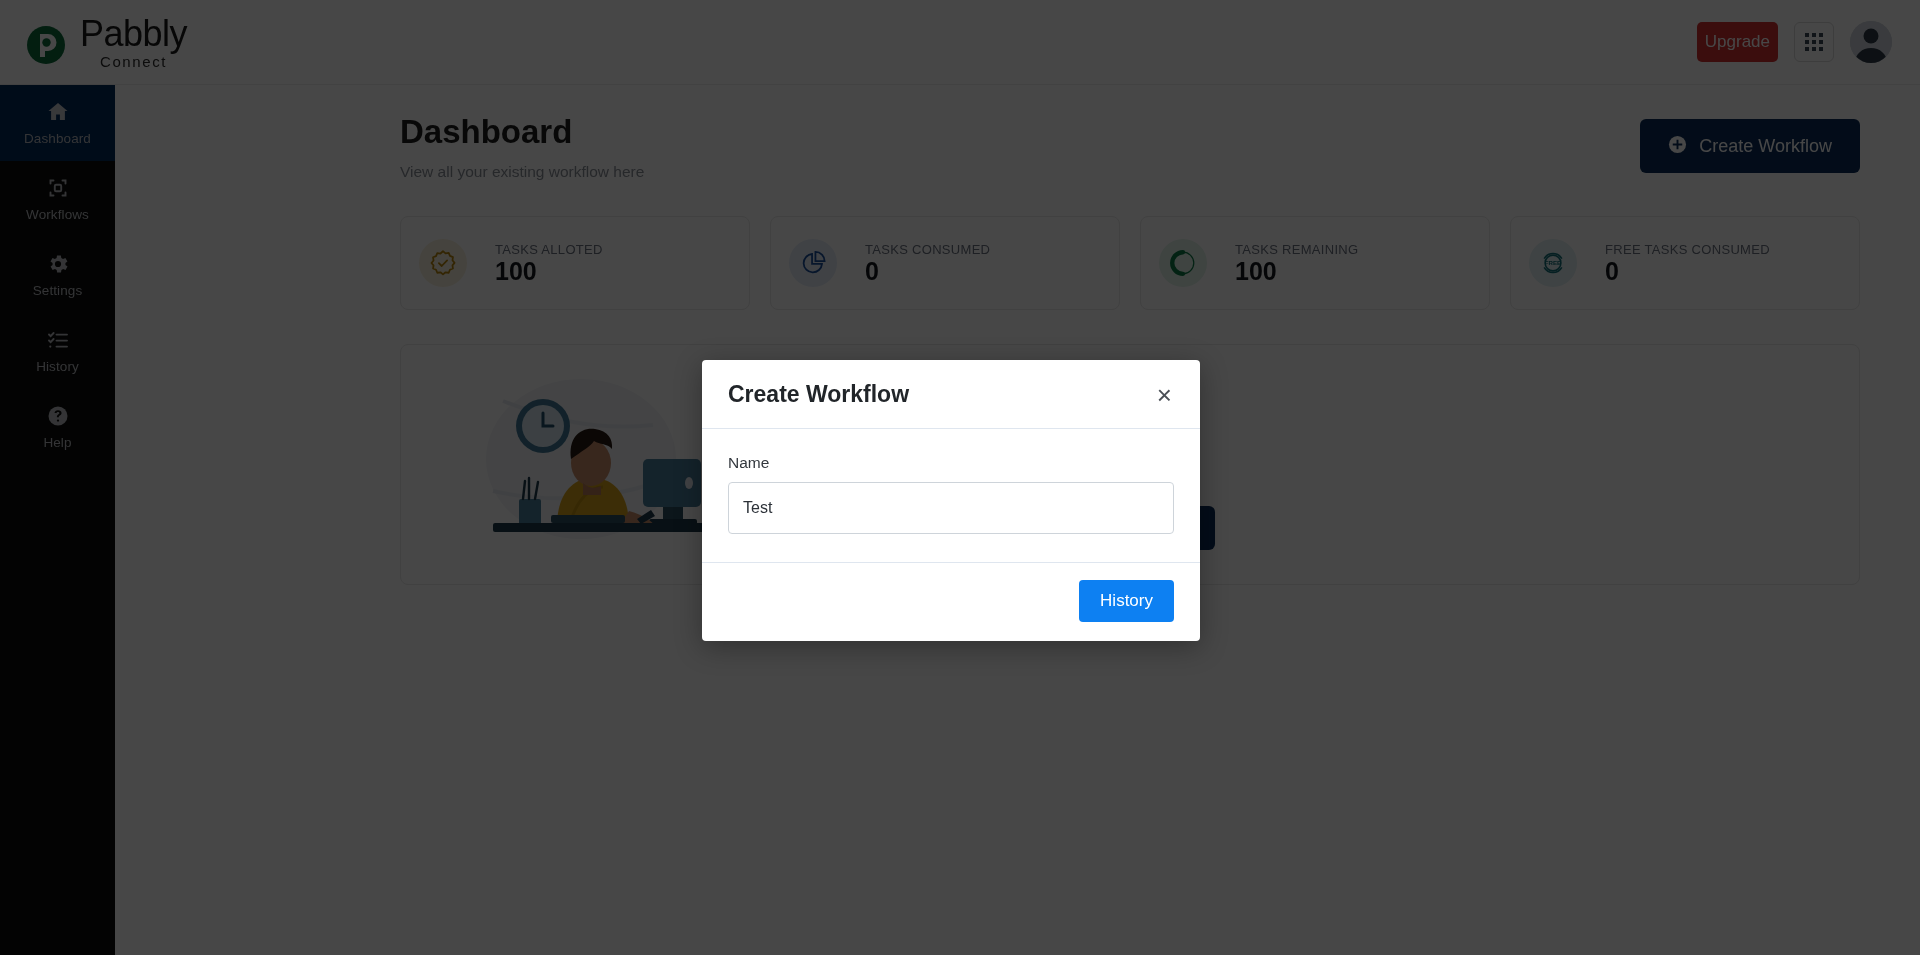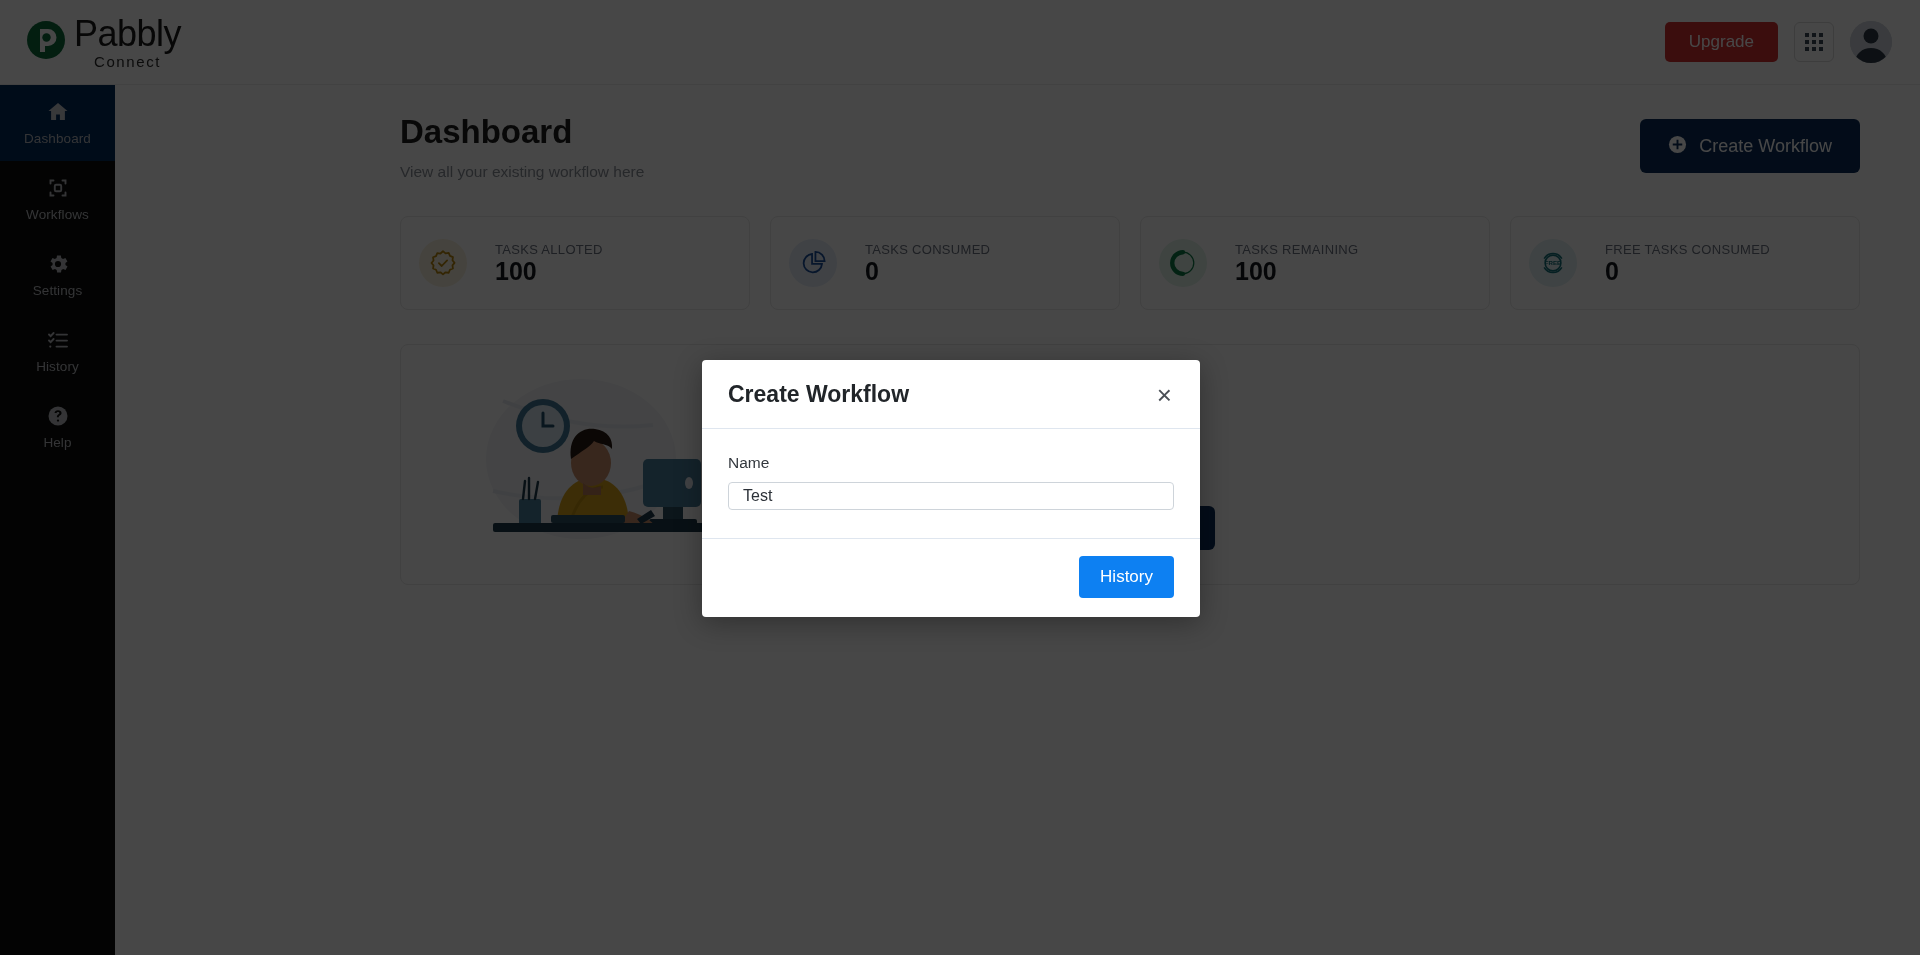--- a/index.html
+++ b/index.html
@@ -18,42 +18,42 @@
 
   
   .topbar {
     position: absolute; top: 0; left: 0; right: 0; height: 85px;
     background: #ffffff;
     display: flex; align-items: center;
     border-bottom: 1px solid #ececec;
     z-index: 5;
   }
   .logo-wrap {
-    display: flex; align-items: flex-start; gap: 4px;
+    display: flex; align-items: flex-end; gap: 10px;
     margin-left: 22px;
   }
   .logo-mark { width: 48px; height: 48px; flex: 0 0 48px; }
   .logo-text { display: flex; flex-direction: column; line-height: 1; }
   .logo-name {
     font-size: 36px; font-weight: 400; color: #1b1b1b;
     letter-spacing: -0.5px;
   }
   .logo-sub {
     font-size: 15px; color: #2b2b2b; letter-spacing: 1.6px;
     margin-top: 2px; margin-left: 20px;
   }
   .topbar-right {
     margin-left: auto; display: flex; align-items: center;
     gap: 16px; margin-right: 28px;
   }
   .upgrade-btn {
     background: #d32f2f; color: #fff;
     border: none; border-radius: 5px;
     font-size: 17px; font-family: inherit;
-    padding: 10px 24px; cursor: pointer;
+    padding: 10px 8px; cursor: pointer;
     line-height: 1.2;
     margin-left: 32px;
   }
   .apps-btn {
     width: 40px; height: 40px;
     border: 1px solid #d9d9d9; border-radius: 6px;
     background: #fff; cursor: pointer;
     display: flex; align-items: center; justify-content: center;
   }
   .grid-dots {
@@ -184,21 +184,21 @@
   .modal-title { font-size: 23px; font-weight: 700; color: #212529; }
   .modal-close {
     margin-left: auto;
     background: none; border: none; cursor: pointer;
     font-size: 26px; line-height: 1; color: #4a4f56;
     font-family: inherit; padding: 0 2px;
   }
   .modal-body { padding: 25px 26px 28px; }
   .field-label { font-size: 15.5px; color: #33383e; margin-bottom: 10px; }
   .field-input {
-    width: 100%; height: 28px;
+    width: 100%; height: 52px;
     border: 1px solid #ced4da; border-radius: 4px;
     padding: 8px 14px;
     font-size: 16px; font-family: inherit; color: #2c3138;
     background: #fff; outline: none;
   }
   .modal-foot {
     border-top: 1px solid #dfe6ef;
     padding: 17px 26px 19px;
     display: flex; justify-content: flex-end;
   }

